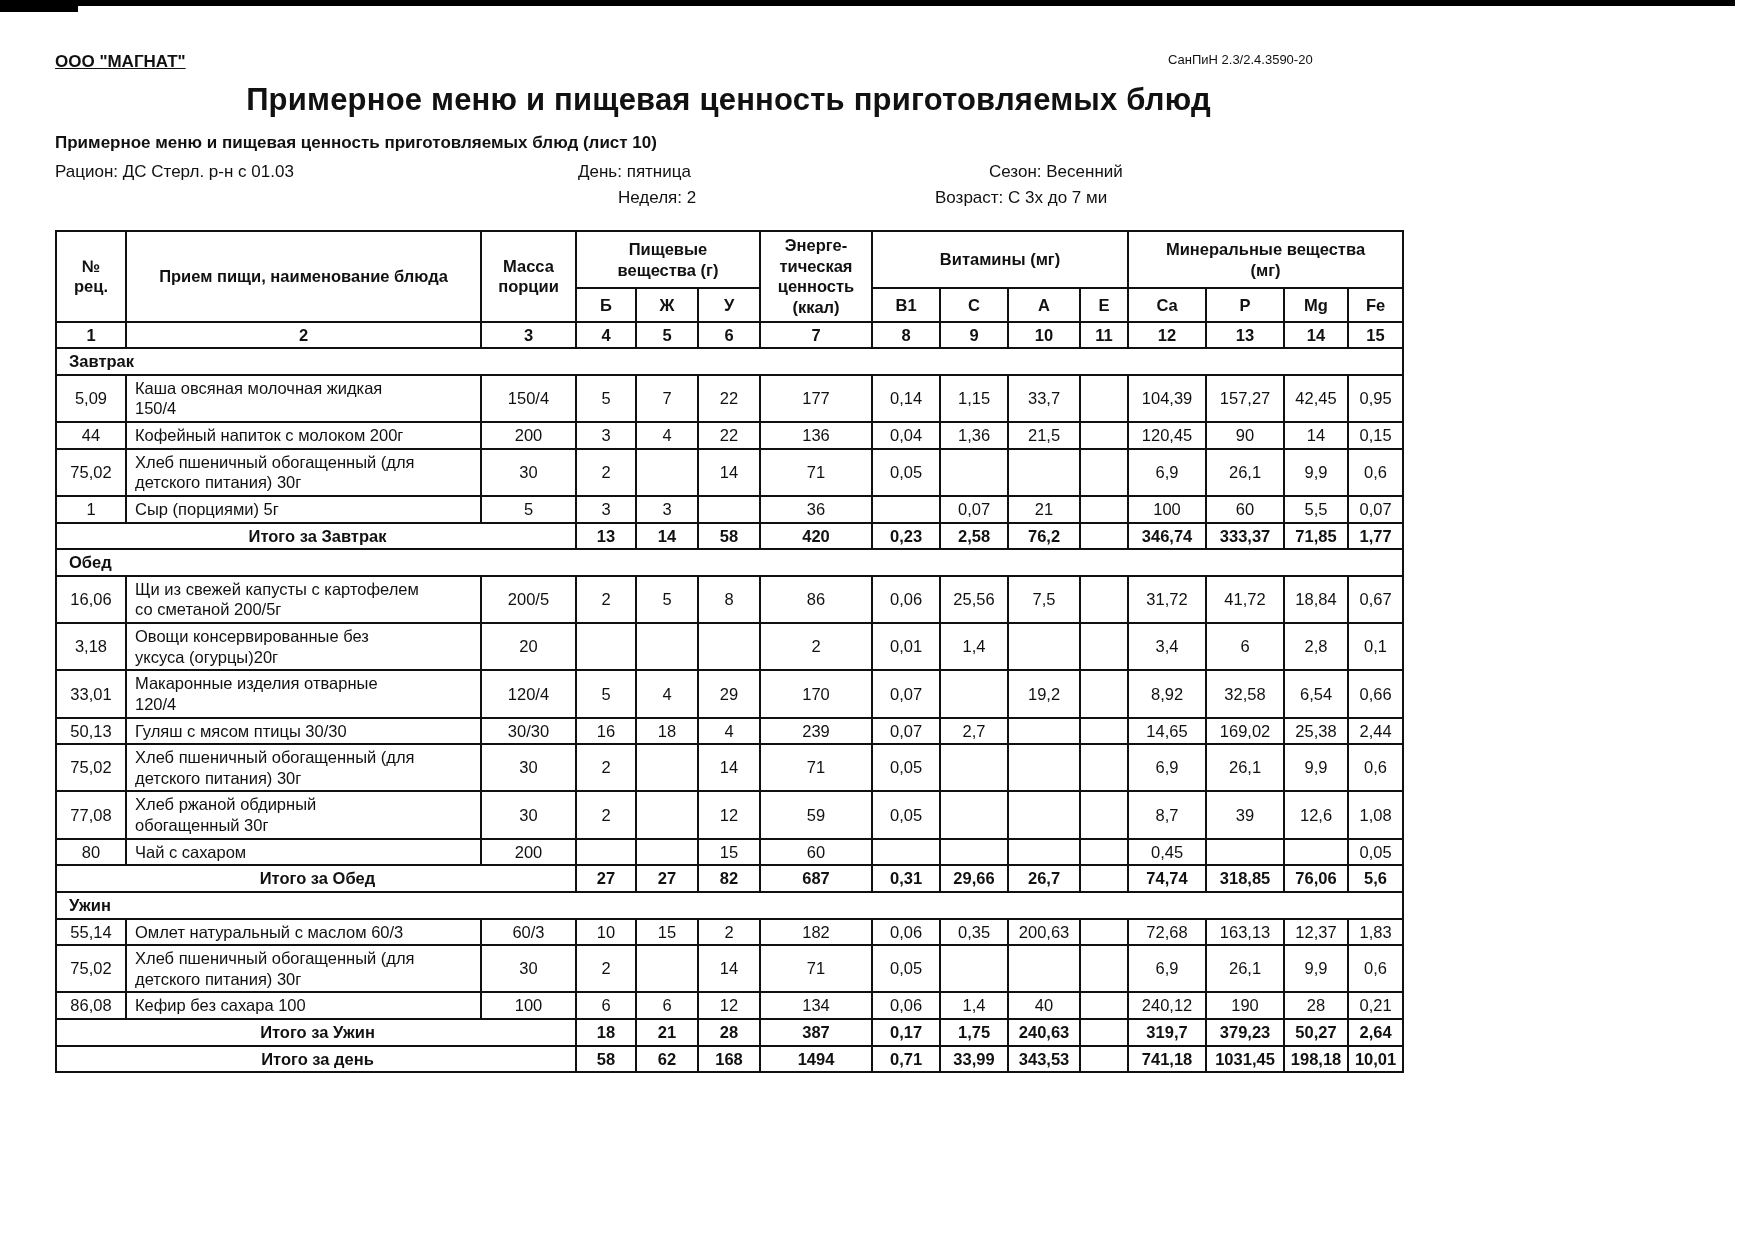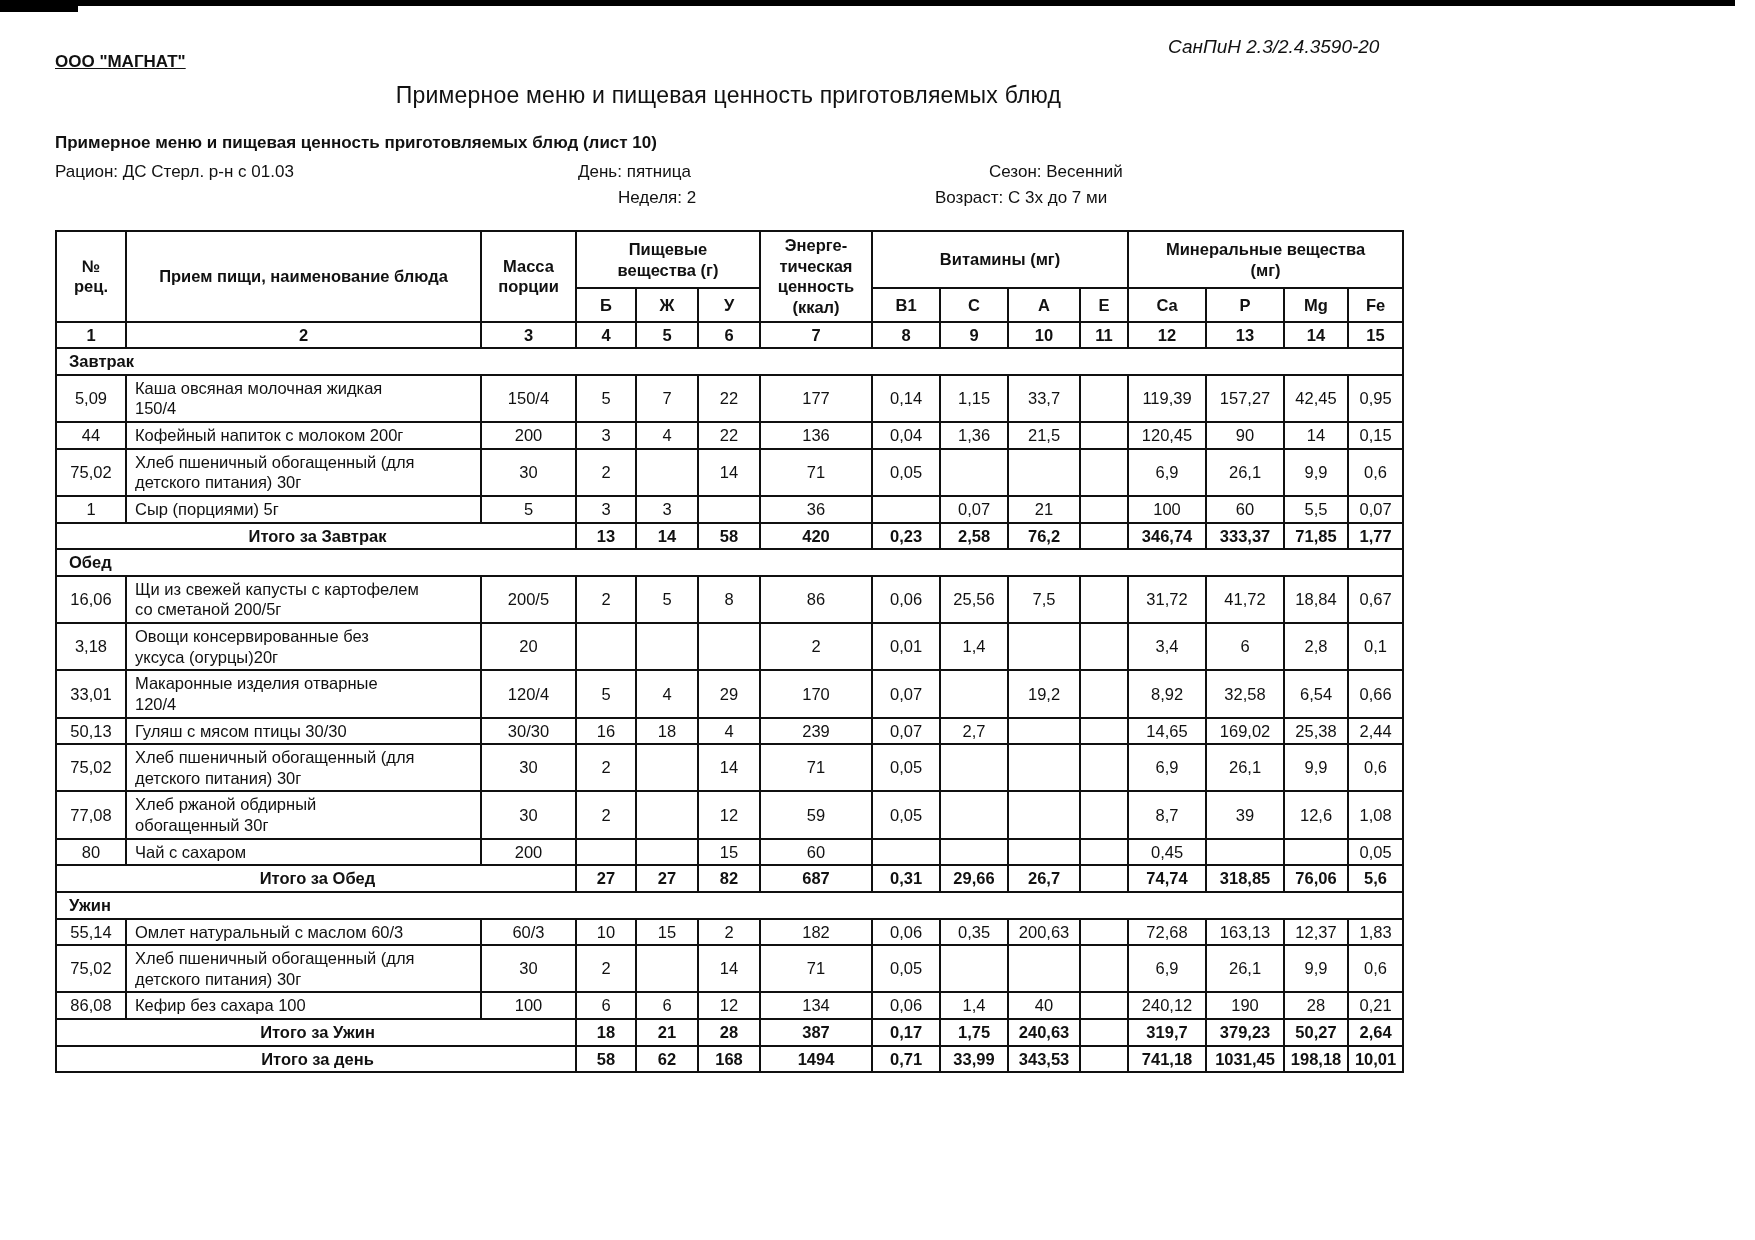--- a/index.html
+++ b/index.html
@@ -11,24 +11,24 @@
     position:relative;
     overflow:hidden;
   }
   .scan-bar-top { position:absolute; top:0; left:0; width:1735px; height:6px; background:#000; }
   .scan-bar-corner { position:absolute; top:0; left:0; width:78px; height:12px; background:#000; }
 
   .company {
     position:absolute; left:55px; top:52px;
     font-size:17px; font-weight:bold; text-decoration:underline;
   }
-  .sanpin { position:absolute; left:1168px; top:36px; font-size:19px;font-style:italic; }
+  .sanpin { position:absolute; left:1168px; top:52px; font-size:13px; }
   .title {
     position:absolute; left:55px; top:82px; width:1347px;
-    text-align:center; font-size:23px; font-weight:normal; letter-spacing:0.2px;
+    text-align:center; font-size:31px; font-weight:bold; letter-spacing:0.2px;
   }
   .meta-item { position:absolute; font-size:17px; white-space:nowrap; }
   .meta-item .lbl { font-weight:normal; }
   .subtitle { position:absolute; left:55px; top:133px; font-size:17px; font-weight:bold; }
 
   table.menu {
     position:absolute; left:55px; top:230px; width:1347px;
     border-collapse:collapse; table-layout:fixed;
   }
   table.menu th, table.menu td {
@@ -155,21 +155,21 @@
 150/4</td>
         <td>150/4</td>
         <td>5</td>
         <td>7</td>
         <td>22</td>
         <td>177</td>
         <td>0,14</td>
         <td>1,15</td>
         <td>33,7</td>
         <td></td>
-        <td>119,39</td>
+        <td>104,39</td>
         <td>157,27</td>
         <td>42,45</td>
         <td>0,95</td>
       </tr>
       <tr>
         <td>44</td>
         <td class="name-cell">Кофейный напиток с молоком 200г</td>
         <td>200</td>
         <td>3</td>
         <td>4</td>

